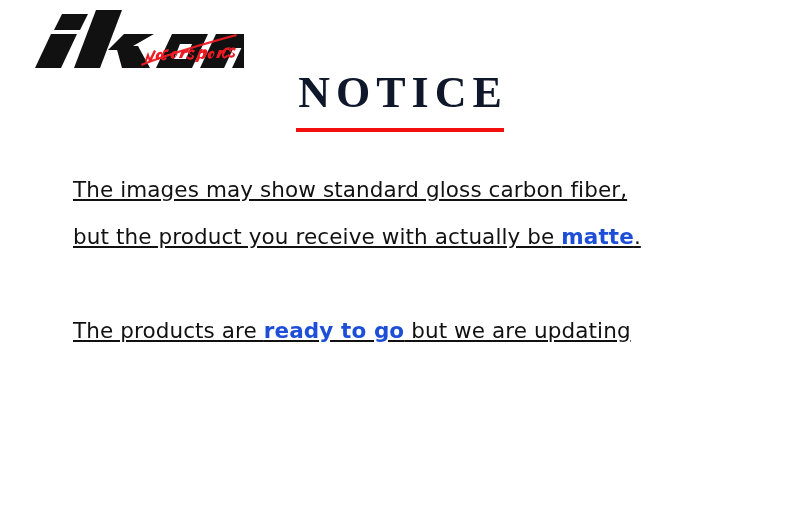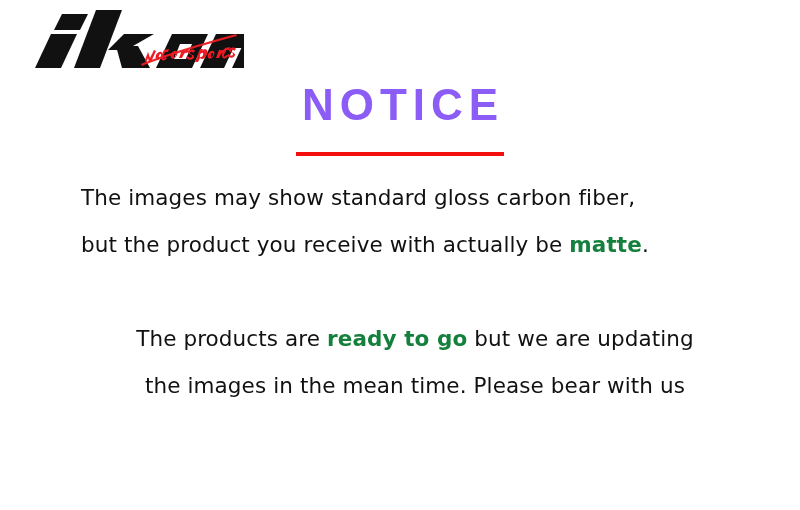--- a/index.html
+++ b/index.html
@@ -29,28 +29,28 @@
   
   #notice-block {
     position: absolute;
     left: 0;
     top: 64px;
     width: 800px;
     text-align: center;
   }
   #notice-title {
     display: inline-block;
-    font-family: Liberation Sans, sans-serif;
+    font-family: Liberation Serif, serif;
     font-weight: 700;
     font-size: 44px;
     line-height: 50px;
     letter-spacing: 6px;
     text-indent: 6px;
-    color: #8b5cf6;
-    margin: 16px;
+    color: #0f172a;
+    margin: 4px;
     padding: 0 0 4px 0;
   }
   #notice-underline {
     width: 208px;
     height: 4px;
     background: #f40f0f;
     margin: 2px auto 0 auto;
   }
 
   
@@ -60,27 +60,28 @@
     top: 158px;
     width: 700px;
   }
   .notice-paragraph {
     font-family: "DejaVu Sans", "Liberation Sans", sans-serif;
     font-size: 21.5px;
     line-height: 47px;
     letter-spacing: 0.1px;
     color: #111111;
     font-weight: 400;
-    margin: 16px;
+    margin: 8px;
     white-space: nowrap;
+    text-decoration: underline;
   }
   .notice-paragraph .line { display: block; }
-  #paragraph-two { margin-top: 47px; text-align: center; }
+  #paragraph-two { margin-top: 47px; }
   .hl {
-    color: #15803d;
+    color: #1d4ed8;
     font-weight: 700;
   }
 </style>
 </head>
 <body>
 
 <div id="brand-logo">
   <svg width="240" height="62" viewBox="0 0 240 62" xmlns="http://www.w3.org/2000/svg">
     <g fill="#111111">
 
@@ -121,15 +122,14 @@
   <div id="notice-underline"></div>
 </div>
 
 <div id="notice-body">
   <p class="notice-paragraph" id="paragraph-one">
       <span class="line"><span>The images may show standard gloss carbon fiber,</span></span>
       <span class="line"><span>but the product you receive with actually be </span><span class="hl">matte</span><span>.</span></span>
     </p>
   <p class="notice-paragraph" id="paragraph-two">
       <span class="line"><span>The products are </span><span class="hl">ready to go</span><span> but we are updating</span></span>
-      <span class="line"><span>the images in the mean time. Please bear with us</span></span>
     </p>
 </div>
 
 </body></html>

